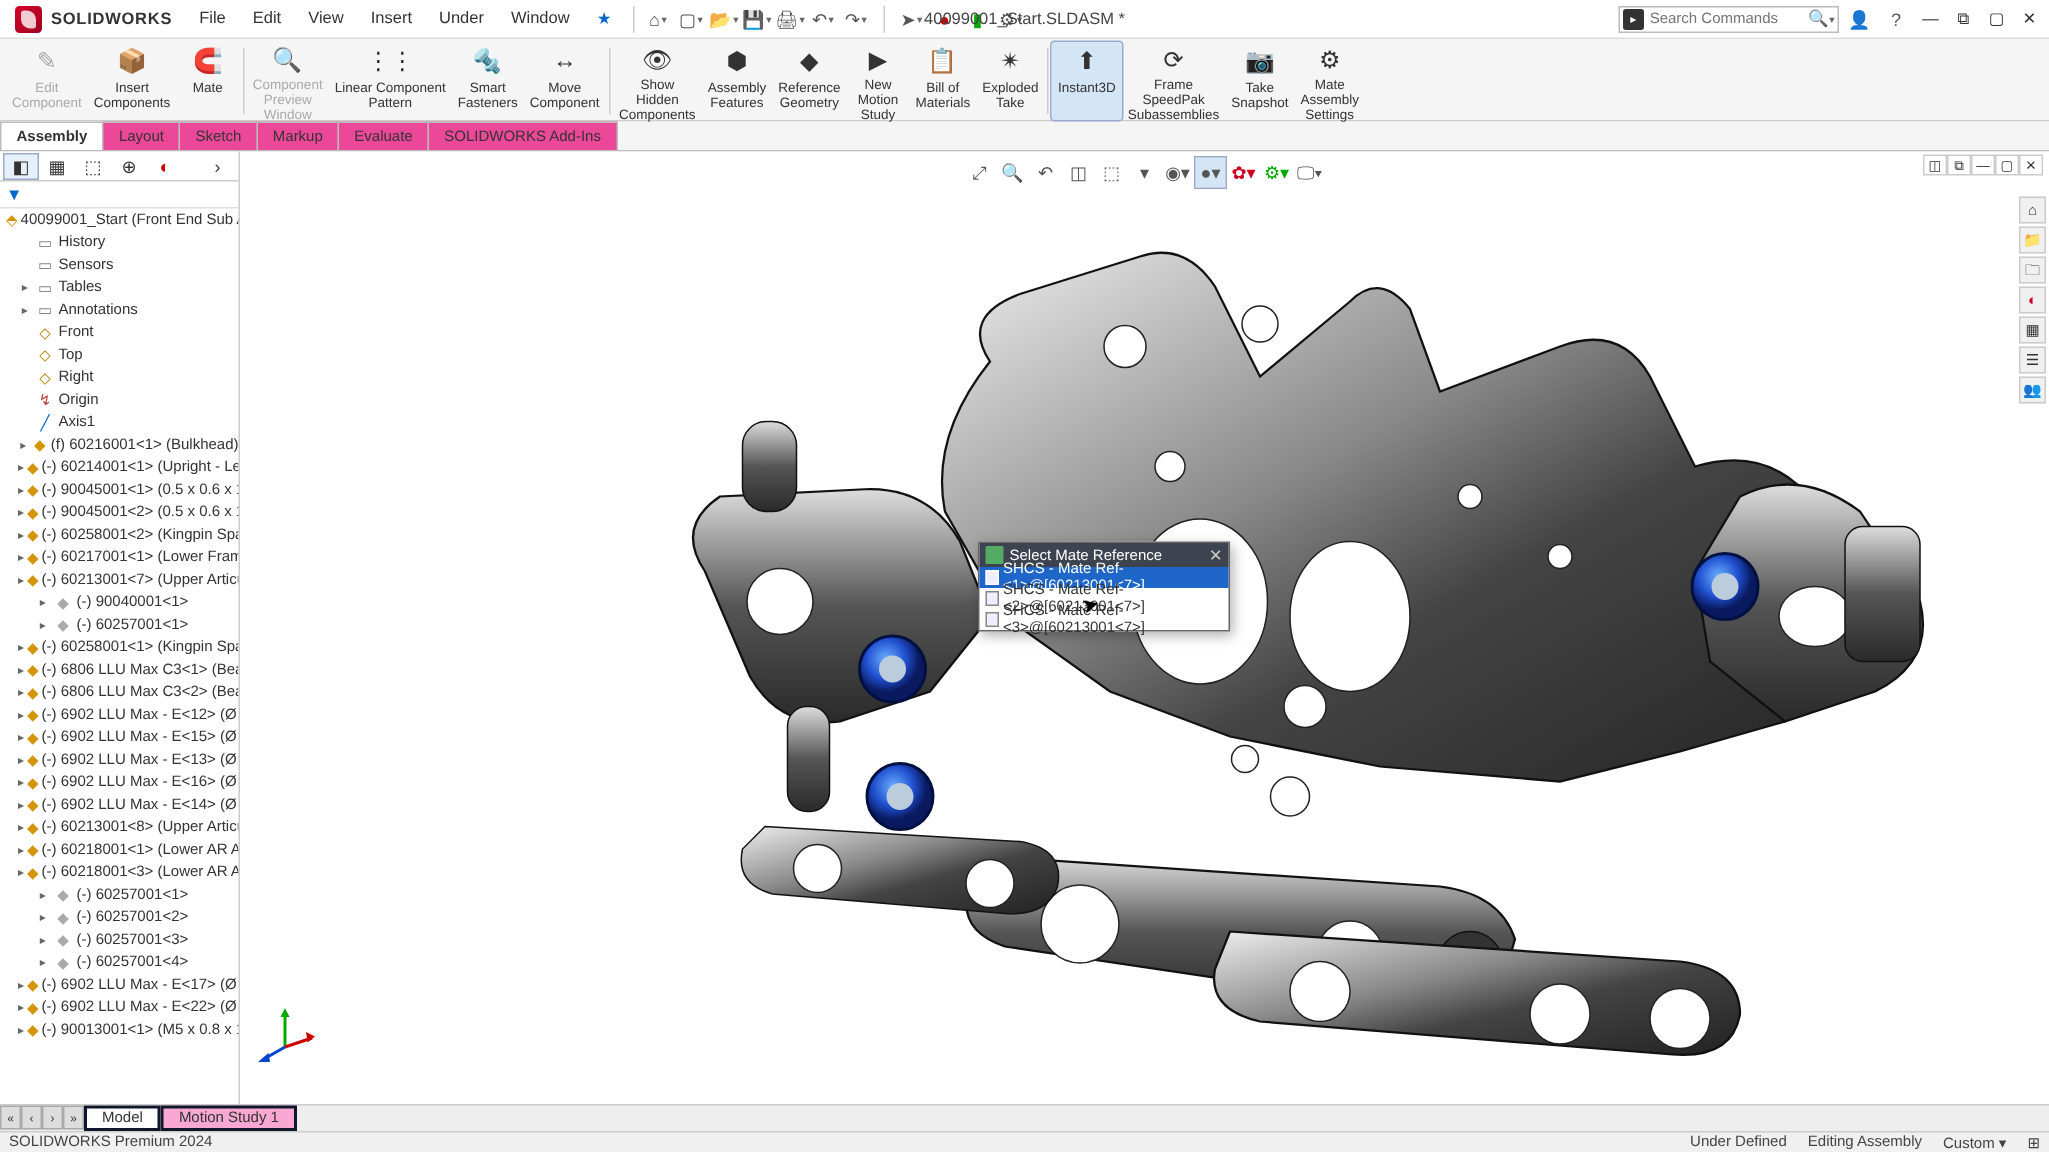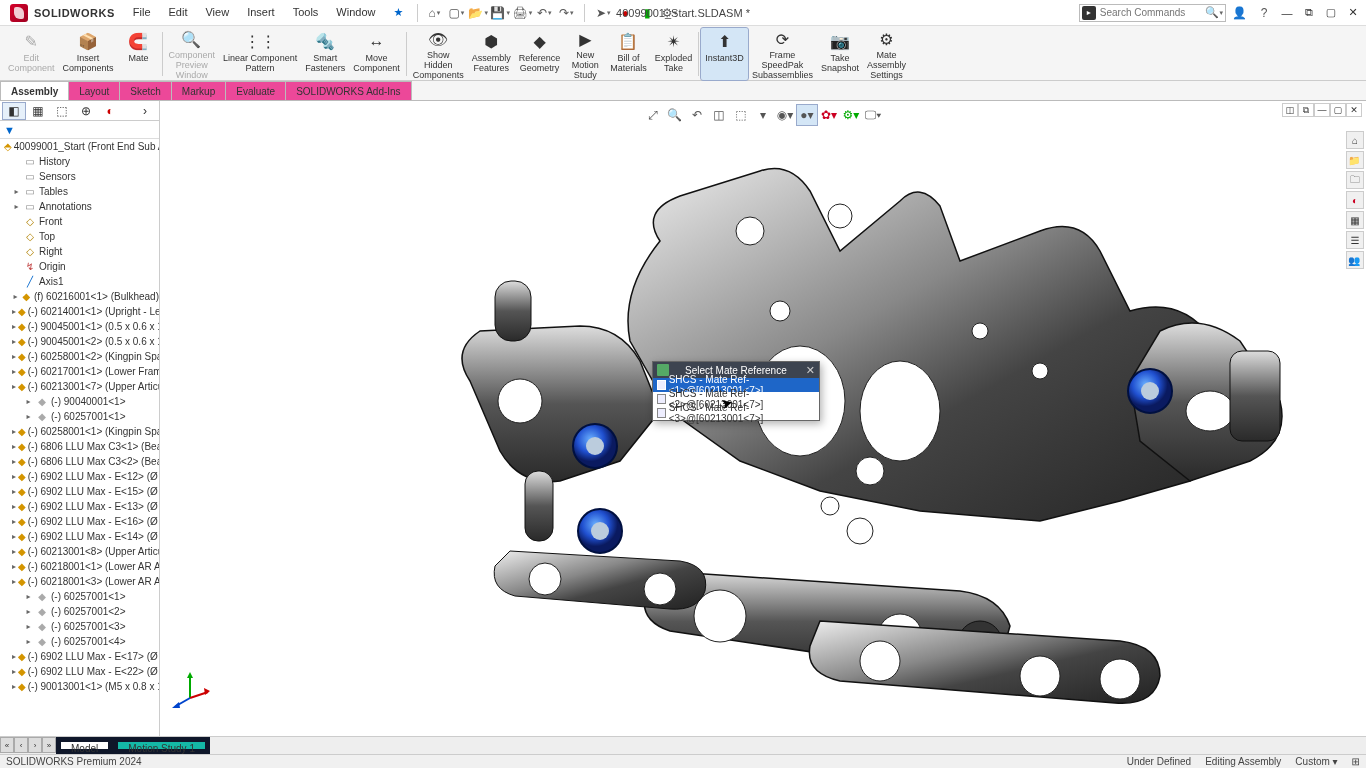--- a/index.html
+++ b/index.html
@@ -78,54 +78,54 @@
 
 
 .triad { position: absolute; left: 10px; bottom: 40px; width: 40px; height: 40px; }
 
 
 .right-bar { position: absolute; right: 0; top: 0; width: 20px; display:flex;flex-direction:column;gap:2px;padding-top:30px;z-index:5;}
 .rbic { width: 18px; height: 18px; background: #f0f0f0; border:1px solid #ccc; display:flex;align-items:center;justify-content:center;font-size:10px;cursor:pointer;}
 
 
 .popup { position: absolute; left: 492px; top: 260px; width: 168px; background: #fff; border: 1px solid #666; box-shadow: 2px 3px 8px rgba(0,0,0,0.3); z-index: 50; }
-.popup-title { background: #3d4450; color: #fff; font-size: 10px; padding: 2px 4px; display: flex; align-items: center; height:16px;gap:12px;}
+.popup-title { background: #3d4450; color: #fff; font-size: 10px; padding: 2px 4px; display: flex; align-items: center; height:16px;}
 .popup-title .pic { width: 12px; height: 12px; background: #5a6; margin-right: 4px; border-radius:1px;}
 .popup-close { margin-left: auto; cursor: pointer; font-size: 11px; color:#ccc;}
 .popup-item { font-size: 10px; padding: 1px 4px; display: flex; align-items: center; gap: 3px; cursor: pointer; height:14px;}
 .popup-item.sel { background: #1e66c8; color: #fff; }
 .popup-item .iic { width: 10px; height: 10px; border: 1px solid #888; background:#eef;}
 .popup-item.sel .iic { border-color: #fff; }
 
 
 .bottom-tabs { position: absolute; left: 0; bottom: 14px; height: 18px; display: flex; background: #eee; border-top:1px solid #ccc; width:100%;}
 .bt-sc { display:flex; }
 .bt-btn { width: 14px; height: 16px; border: 1px solid #aaa; background: #ddd; display:flex;align-items:center;justify-content:center;font-size:8px;cursor:pointer;}
-.btab { padding: 1px 10px; font-size: 10px; border: 5px solid #0f172a; background: #fff; cursor:pointer;}
-.btab.inactive { background: #14b8a6; }
+.btab { padding: 1px 10px; font-size: 10px; border: 2px solid #0f172a; background: #fff; cursor:pointer;}
+.btab.inactive { background: #f9a8d4; }
 
 
 .status { position: absolute; bottom: 0; left: 0; right: 0; height: 14px; background: #f0f0f0; border-top: 1px solid #ccc; display: flex; align-items: center; font-size: 10px; padding: 0 6px; color:#444;}
 .status .right { margin-left: auto; display:flex; gap:14px; align-items:center;padding-left:39px;}
 
 
 .cursor-arrow { position: absolute; left: 561px; top: 294px; z-index: 100; font-size: 14px; color: #000; transform: rotate(-15deg); pointer-events:none;}
 </style>
 </head>
 <body>
 
 <div class="titlebar">
   <div class="logo"></div>
   <span class="brand">SOLIDWORKS</span>
   <div class="menu">
     <span>File</span>
     <span>Edit</span>
     <span>View</span>
     <span>Insert</span>
-    <span>Tools</span>
+    <span>Under</span>
     <span>Window</span>
     <span style="color:#0066cc;">★</span>
   </div>
   <div class="tb-sep"></div>
   <div class="qicons">
     <span class="qicon">⌂<span class="dd">▾</span></span>
     <span class="qicon">▢<span class="dd">▾</span></span>
     <span class="qicon">📂<span class="dd">▾</span></span>
     <span class="qicon">💾<span class="dd">▾</span></span>
     <span class="qicon">🖨<span class="dd">▾</span></span>

